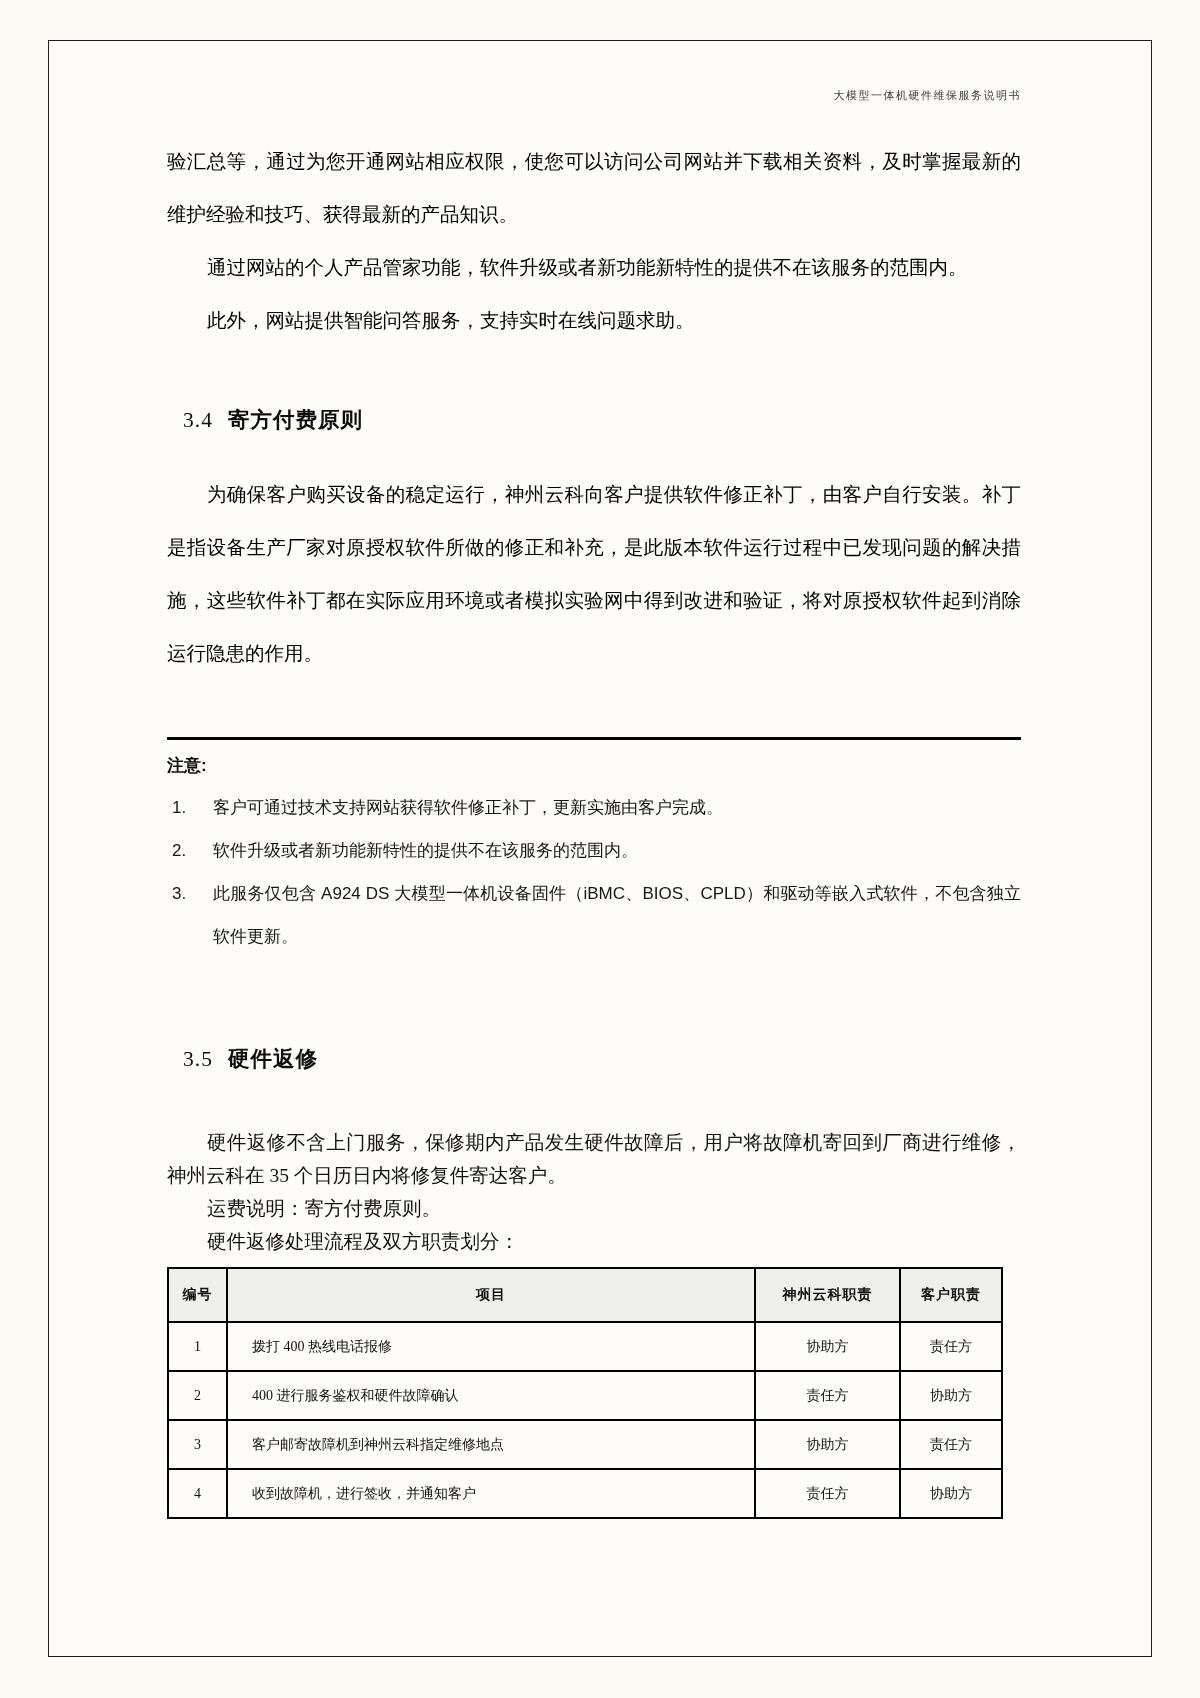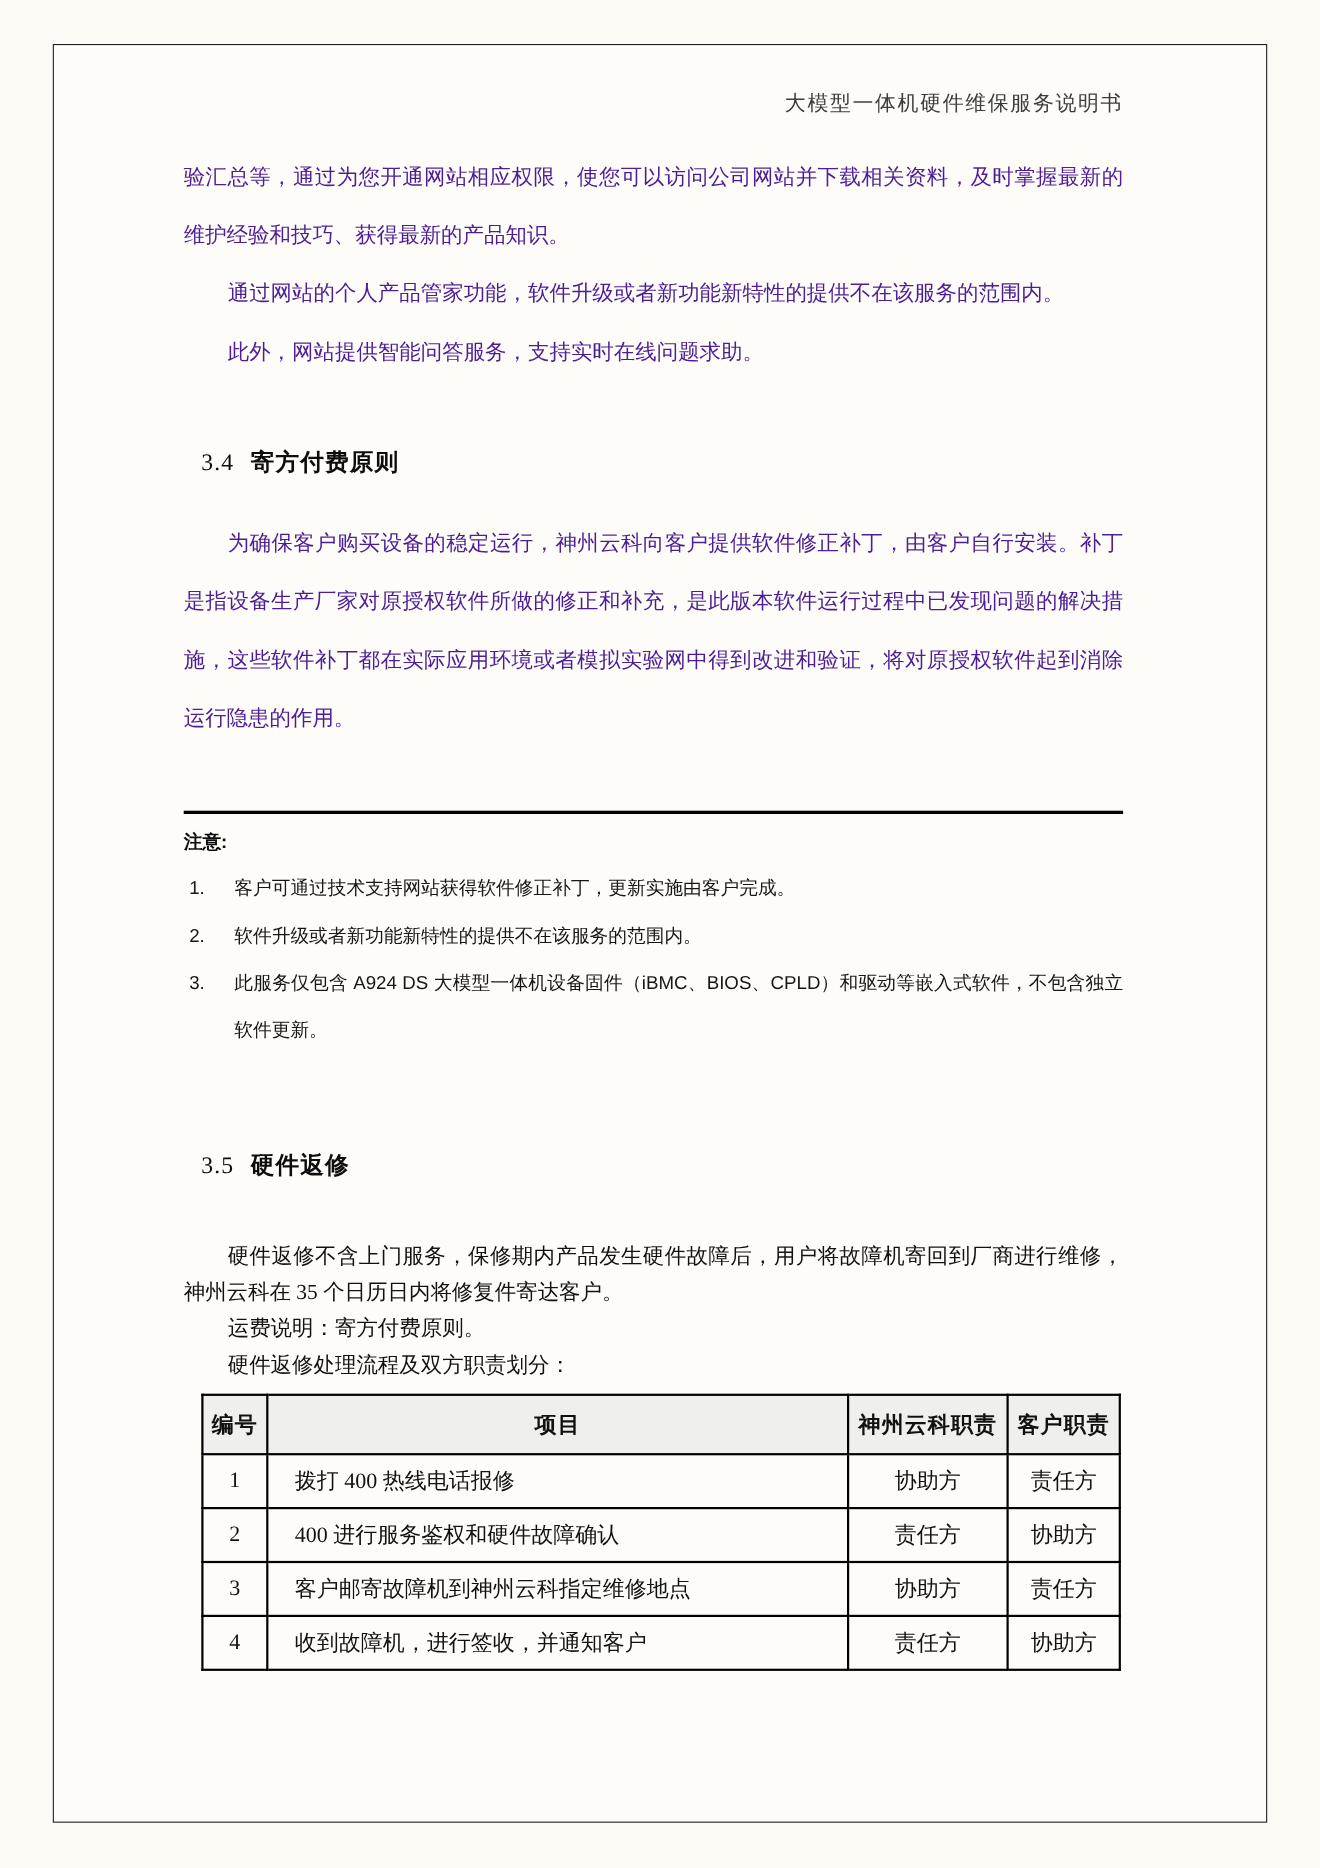--- a/index.html
+++ b/index.html
@@ -18,32 +18,32 @@
     width: 1104px;
     height: 1617px;
     box-sizing: border-box;
     border: 1px solid #1e1e1e;
     background: #fdfcf8;
     padding: 42px 130px 0 118px;
   }
   .doc-header {
     text-align: right;
     font-family: "Liberation Serif", serif;
-    font-size: 19px;
+    font-size: 11px;
     color: #3c3c3c;
     letter-spacing: 1.5px;
     line-height: 24px;
   }
   .para-sans {
     font-family: "Liberation Sans", sans-serif;
     font-size: 19.5px;
     line-height: 53px;
     text-align: justify;
     margin: 0;
-    color: #4c1d95;
+    color: #000000;
   }
   .indent2 { text-indent: 40px; }
   .intro-block { margin-top: 28px; }
   .sec-heading {
     margin: 0;
     margin-top: 26px;
     margin-left: 16px;
     font-size: 21.5px;
     line-height: 32px;
     color: #0d0d0d;
@@ -91,26 +91,25 @@
     font-family: "Liberation Serif", serif;
     font-size: 19.5px;
     line-height: 33px;
     text-align: justify;
     margin: 0;
     color: #111;
   }
   .serif-block { margin-top: 51px; }
   .returns-table {
     margin-top: 9px;
-    margin-left: 16px;
     border-collapse: collapse;
     table-layout: fixed;
     width: 834px;
     font-family: "Liberation Serif", serif;
-    font-size: 20px;
+    font-size: 14px;
     color: #111;
     padding-left: 16px;
   }
   .returns-table th, .returns-table td {
     border: 2px solid #000;
     text-align: center;
     vertical-align: middle;
     padding: 0;
   }
   .returns-table th {

